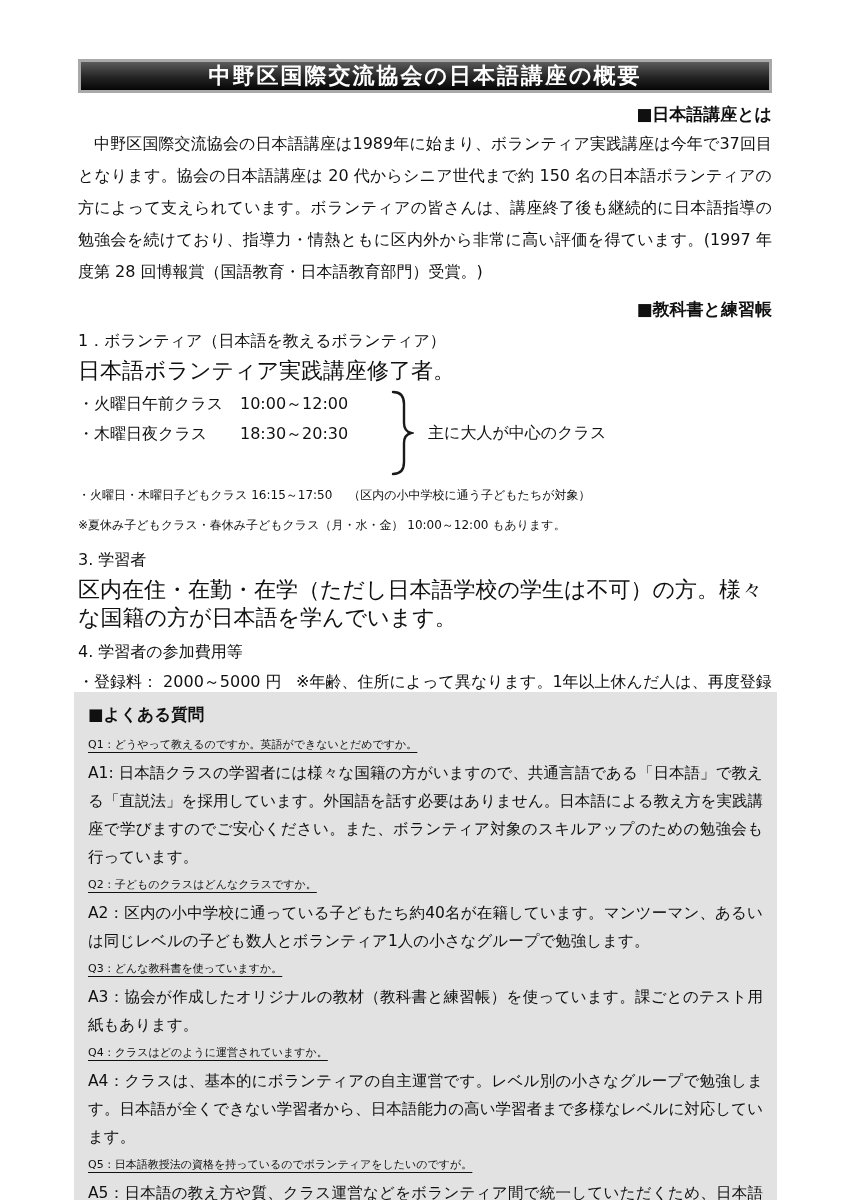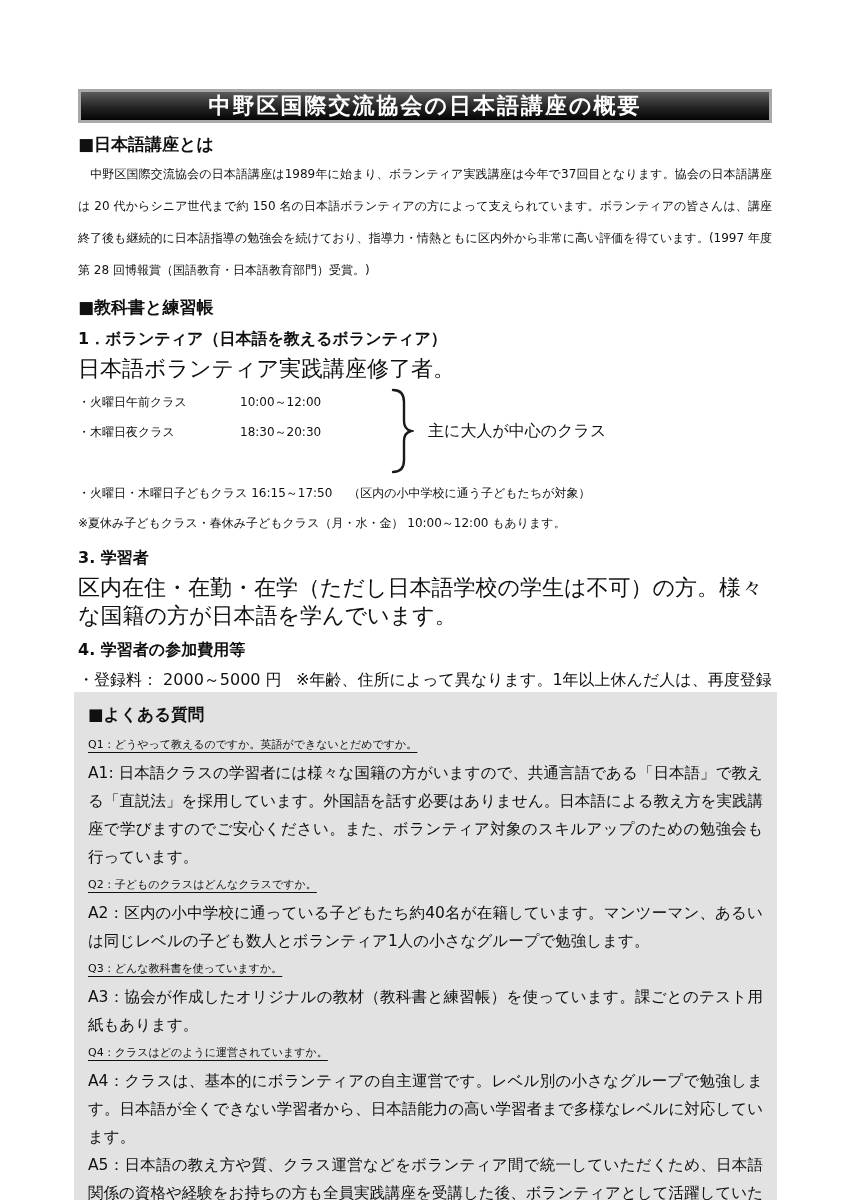--- a/index.html
+++ b/index.html
@@ -14,63 +14,64 @@
     color: #101010;
     overflow: hidden;
   }
   .content {
     position: absolute;
     left: 78px;
     top: 0;
     width: 694px;
   }
   .title-bar {
-    margin-top: 89px;
+    margin-top: 59px;
     height: 34px;
     border: 3px solid #a9a9a9;
     background: linear-gradient(180deg, #5b5b5b 0%, #242424 55%, #050505 100%);
     color: #ffffff;
     font-size: 22px;
     font-weight: bold;
     text-align: center;
     line-height: 28px;
     letter-spacing: 2px;
   }
   .sec-heading {
     font-size: 17px;
     font-weight: bold;
     margin-top: 9px;
     line-height: 24px;
+    text-align: right;
   }
   .para {
-    font-size: 12px;
+    font-size: 16px;
     line-height: 32px;
     text-align: justify;
     margin-top: 2px;
   }
   .sub-heading {
     font-size: 16px;
-    font-weight: bold;
+    font-weight: normal;
     line-height: 28px;
     margin-top: 6px;
   }
   .plain-line {
     font-size: 22px;
     line-height: 28px;
     margin-top: 2px;
   }
   .schedule {
     display: flex;
     align-items: stretch;
     margin-top: 4px;
   }
   .schedule-left { width: 312px; }
   .class-row {
     display: flex;
-    font-size: 12px;
+    font-size: 16px;
     line-height: 30px;
   }
   .class-label { width: 162px; }
   .brace-wrap { display: flex; align-items: center; }
   .brace-note {
     font-size: 16px;
     margin-left: 14px;
     align-self: center;
   }
   .kids-line { font-size: 12px; line-height: 30px; margin-top: 3px; }
@@ -179,15 +180,16 @@
 
     <div class="faq-q">Q2：子どものクラスはどんなクラスですか。</div>
     <div class="faq-a">A2：区内の小中学校に通っている子どもたち約40名が在籍しています。マンツーマン、あるいは同じレベルの子ども数人とボランティア1人の小さなグループで勉強します。</div>
 
     <div class="faq-q">Q3：どんな教科書を使っていますか。</div>
     <div class="faq-a">A3：協会が作成したオリジナルの教材（教科書と練習帳）を使っています。課ごとのテスト用紙もあります。</div>
 
     <div class="faq-q">Q4：クラスはどのように運営されていますか。</div>
     <div class="faq-a">A4：クラスは、基本的にボランティアの自主運営です。レベル別の小さなグループで勉強します。日本語が全くできない学習者から、日本語能力の高い学習者まで多様なレベルに対応しています。</div>
 
+    <div class="faq-q">Q5：日本語教授法の資格を持っているのでボランティアをしたいのですが。</div>
     <div class="faq-a">A5：日本語の教え方や質、クラス運営などをボランティア間で統一していただくため、日本語関係の資格や経験をお持ちの方も全員実践講座を受講した後、ボランティアとして活躍していただいています。</div>
   </div>
 </div>
 
 </body></html>

